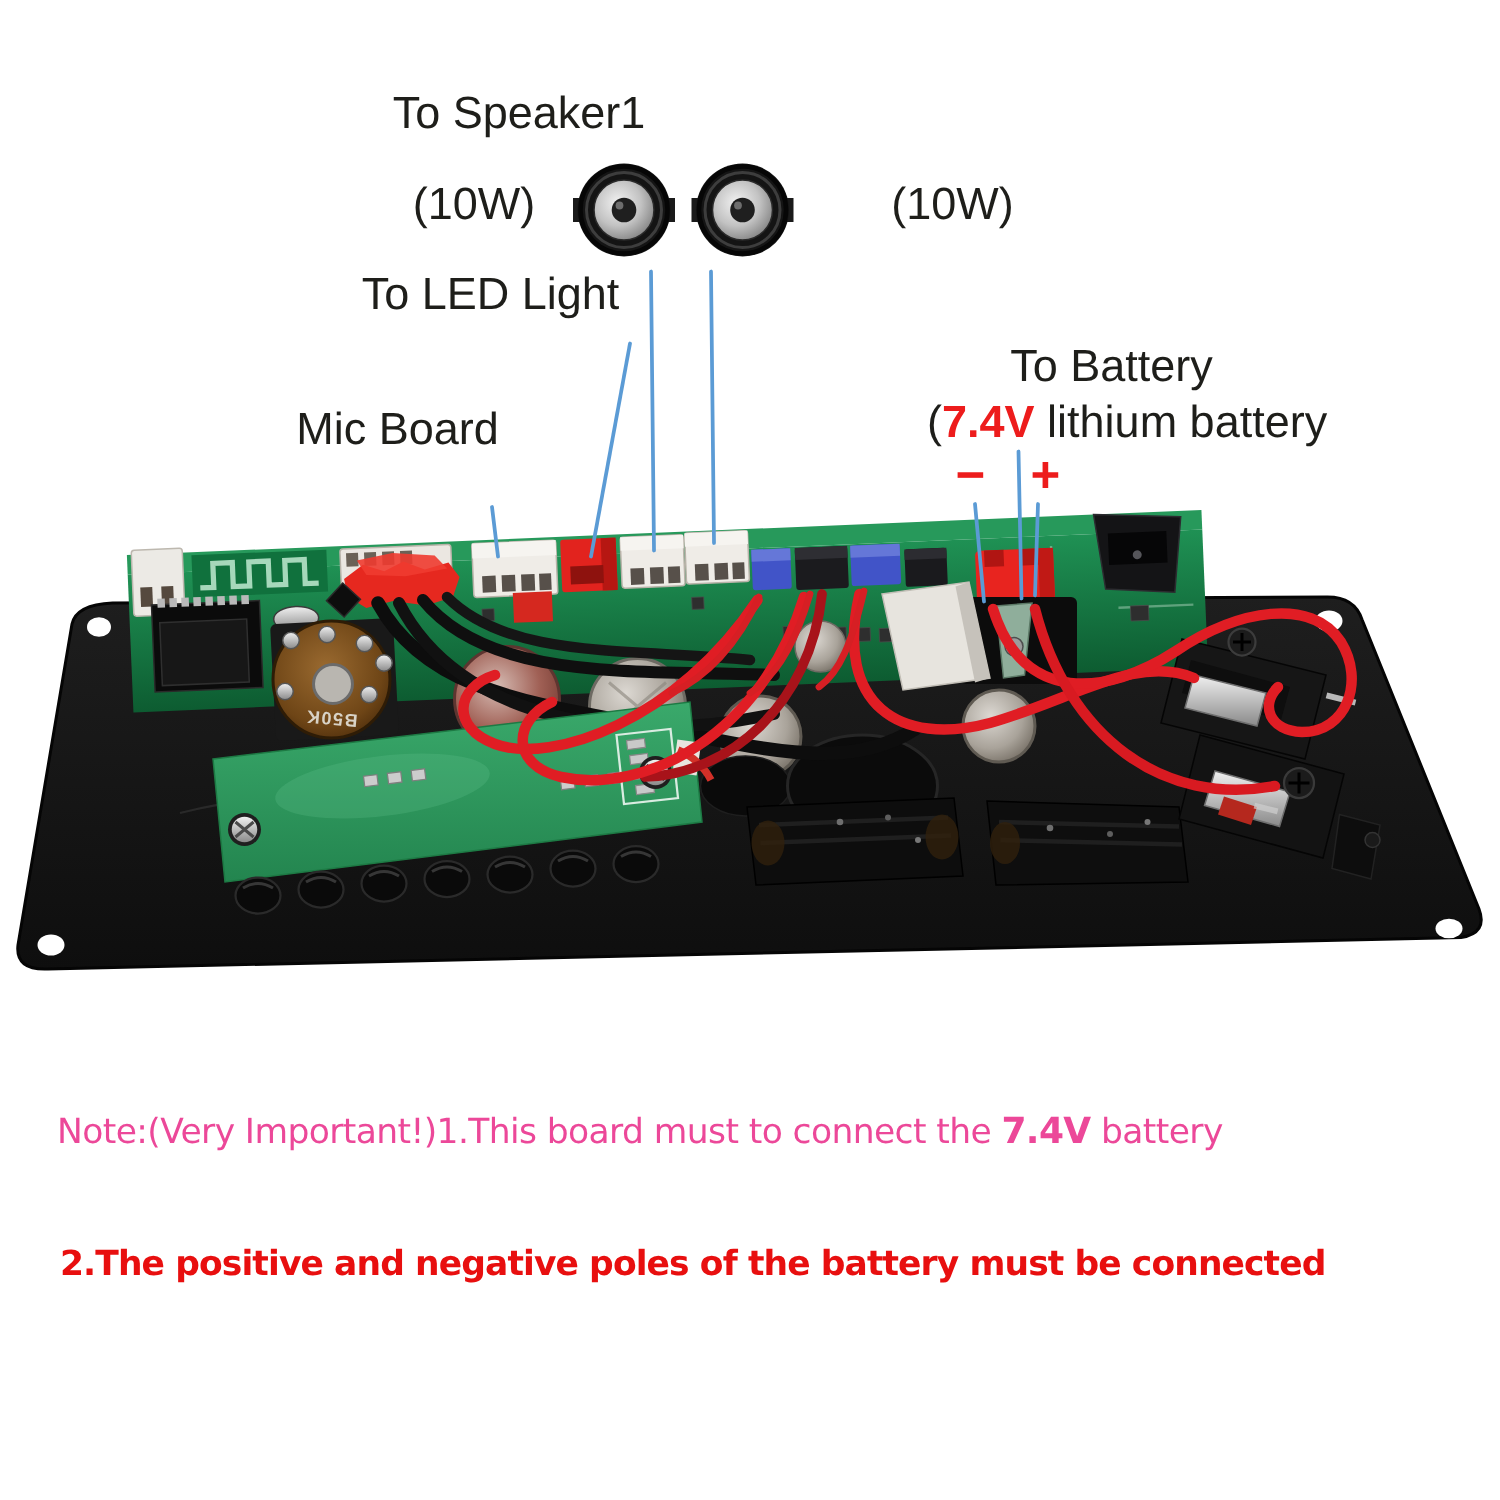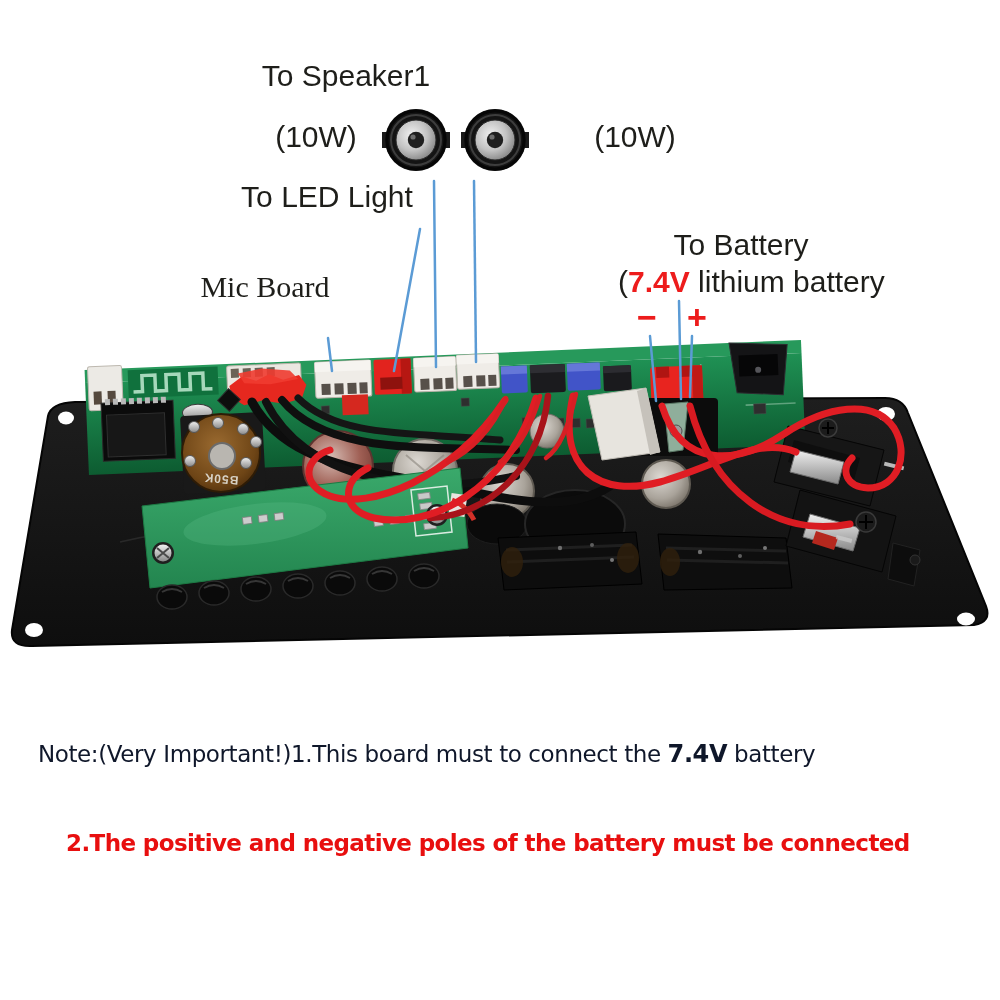--- a/index.html
+++ b/index.html
@@ -5,25 +5,25 @@
   html,body{margin:0;padding:0;background:#ffffff;}
   .stage{position:relative;width:1000px;height:1000px;background:#fff;overflow:hidden;
          font-family:"Liberation Sans",sans-serif;}
   .photo-svg{position:absolute;left:0;top:0;z-index:1;}
   .label{position:absolute;z-index:2;white-space:nowrap;color:#1e1e1a;
          font-family:"Liberation Sans",sans-serif;font-size:30px;font-weight:400;}
   .centered{transform:translateX(-50%);}
   .red{color:#ed1c1c;font-weight:700;}
   .polarity{position:absolute;z-index:2;color:#ed1c1c;font-size:34px;font-weight:700;
             transform:translateX(-50%);font-family:"Liberation Sans",sans-serif;}
-  .note-line{position:absolute;z-index:2;left:38px;white-space:nowrap;color:#0f172a;
+  .note-line{position:absolute;z-index:2;left:38px;white-space:nowrap;color:#ec4899;
              font-family:"DejaVu Sans",sans-serif;font-size:23px;letter-spacing:-0.4px;}
   .note-line b{font-size:24px;font-weight:700;}
   .warn-line{position:absolute;z-index:2;left:40px;white-space:nowrap;color:#e80f0f;
-             font-family:"DejaVu Sans",sans-serif;font-size:23px;font-weight:700;letter-spacing:-0.6px;margin-left:26px;}
+             font-family:"DejaVu Sans",sans-serif;font-size:23px;font-weight:700;letter-spacing:-0.6px;}
 </style>
 </head>
 <body>
 
 <div class="stage">
 
   <svg class="photo-svg" width="1000" height="720" viewBox="0 0 1000 720">
     <defs>
       <radialGradient id="radCone" cx="40%" cy="38%" r="70%">
         <stop offset="0%" stop-color="#f2f2f2"></stop>
@@ -366,21 +366,21 @@
       <circle r="8.2" fill="#1f1f1f"></circle>
       <circle cx="-3" cy="-3" r="2.6" fill="#ffffff" opacity="0.35"></circle>
     </g>
   </svg>
 
   <div class="label centered" style="left:346px;top:59px;">To Speaker1</div>
   <div class="label centered" style="left:316px;top:120px;">(10W)</div>
   <div class="label centered" style="left:635px;top:120px;">(10W)</div>
   <div class="label centered" style="left:327px;top:180px;">To LED Light</div>
   <div class="label centered" style="left:265px;top:272px;line-height:30px;">
-    <div style="text-align:center;font-family:Liberation Serif, serif;">Mic Board</div>
+    <div style="text-align:center;">Mic Board</div>
   </div>
   <div class="label centered" style="left:703px;top:228px;margin-left:38px;">To Battery</div>
   <div class="label" style="left:618px;top:265px;"><span>(</span><span class="red">7.4V</span><span> lithium battery</span></div>
   <div class="polarity" style="left:647px;top:298px;">−</div>
   <div class="polarity" style="left:697px;top:298px;">+</div>
 
   <div class="note-line" style="top:740px;"><span>Note:(Very Important!)1.This board must to connect the </span><b>7.4V</b><span> battery</span></div>
   <div class="warn-line" style="top:830px;">2.The positive and negative poles of the battery must be connected</div>
 
 </div>

